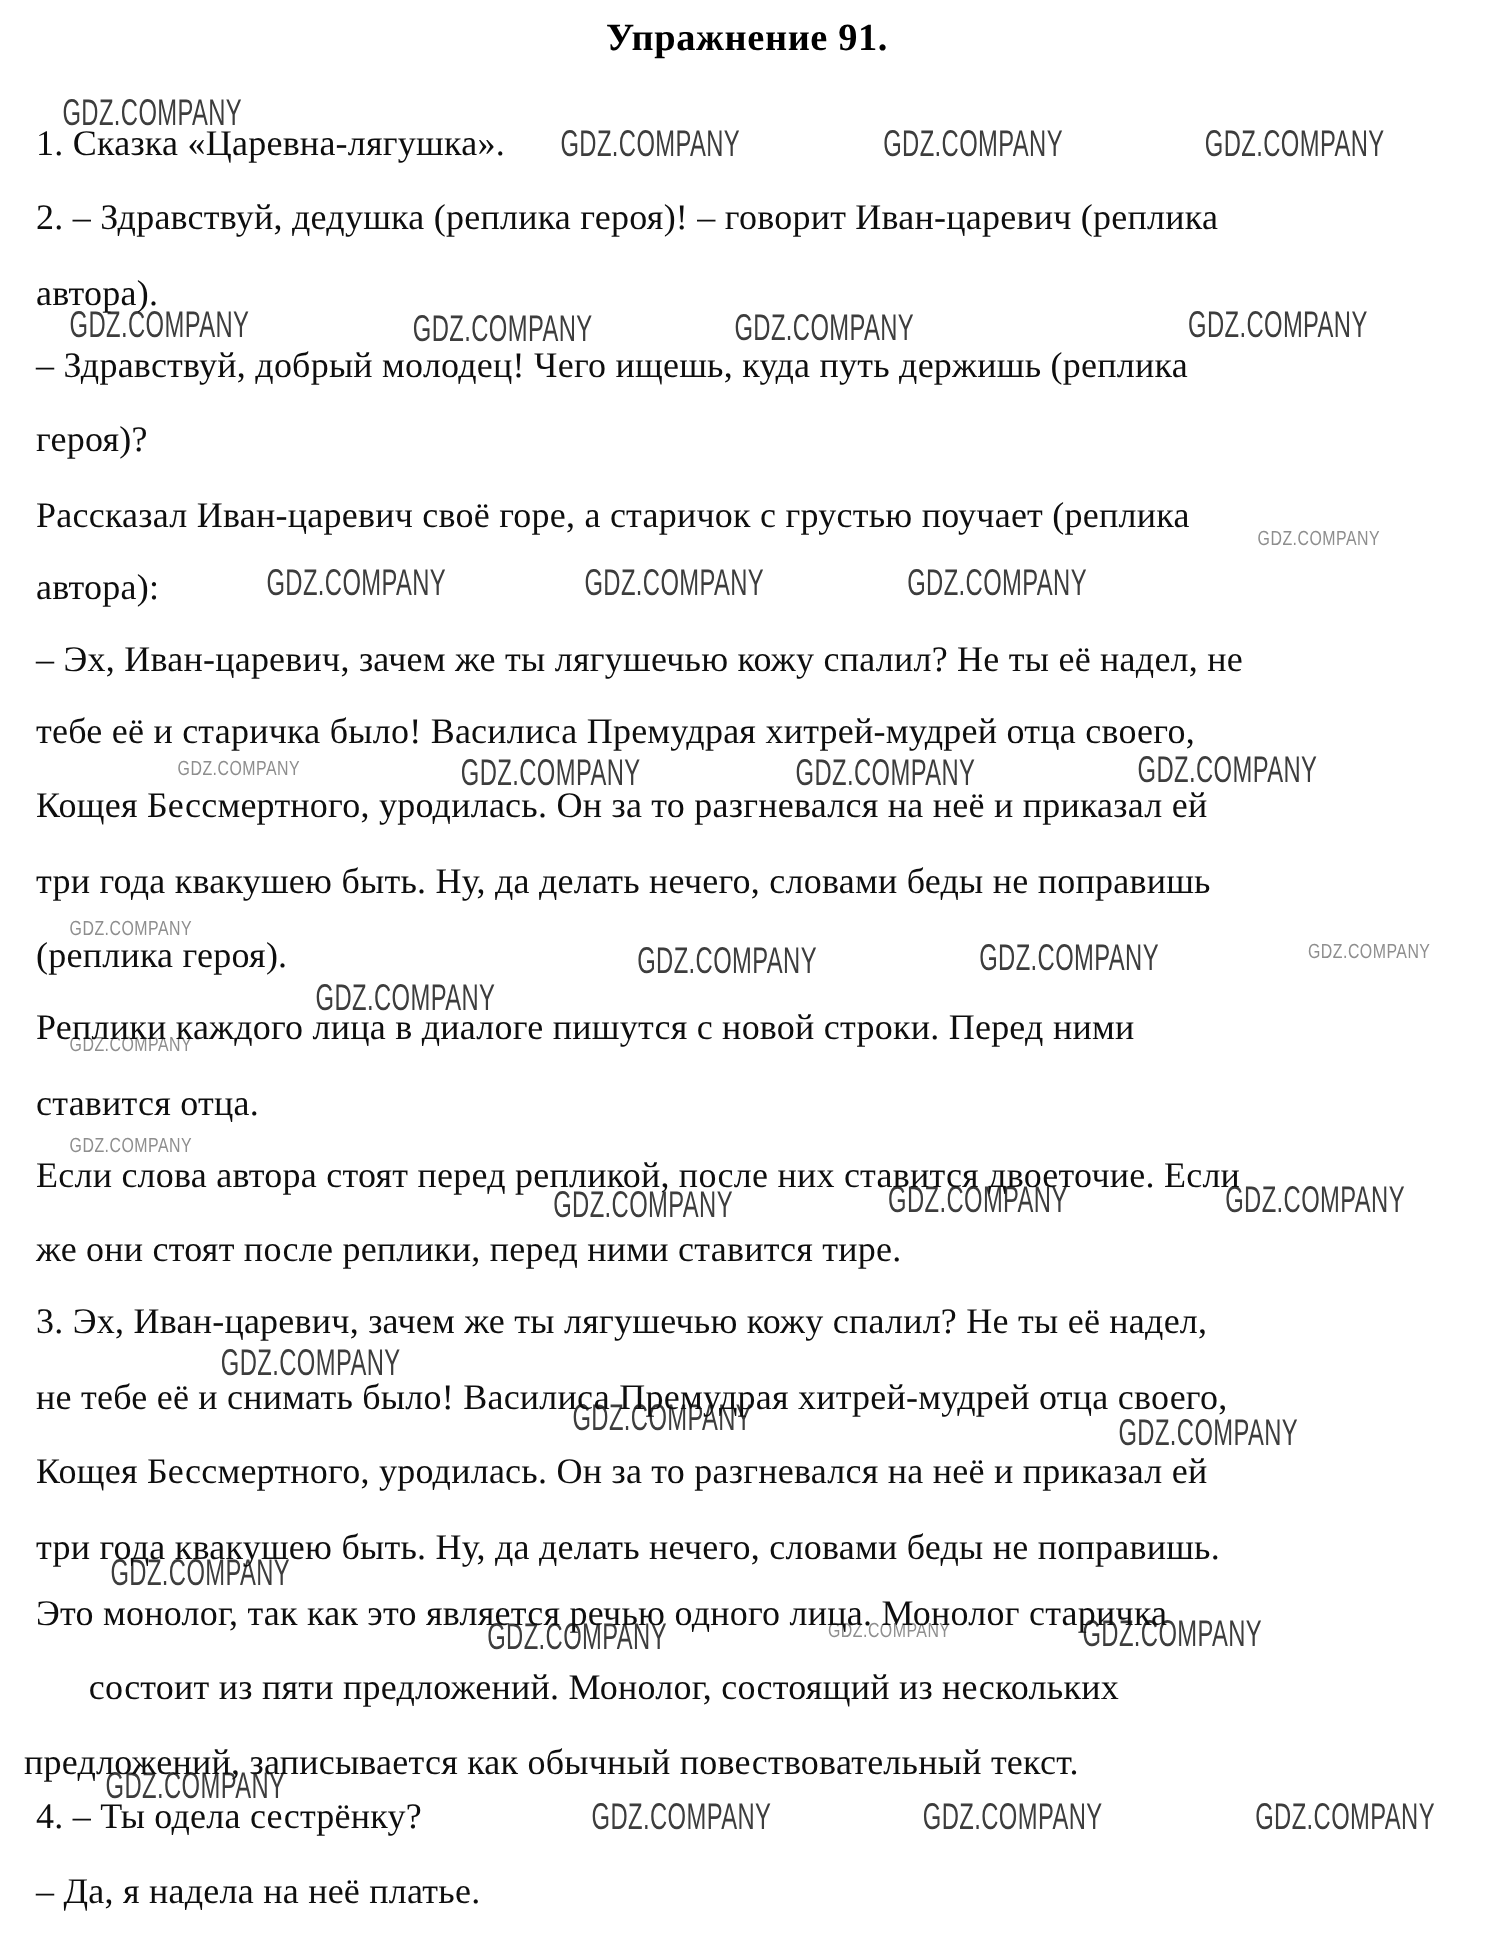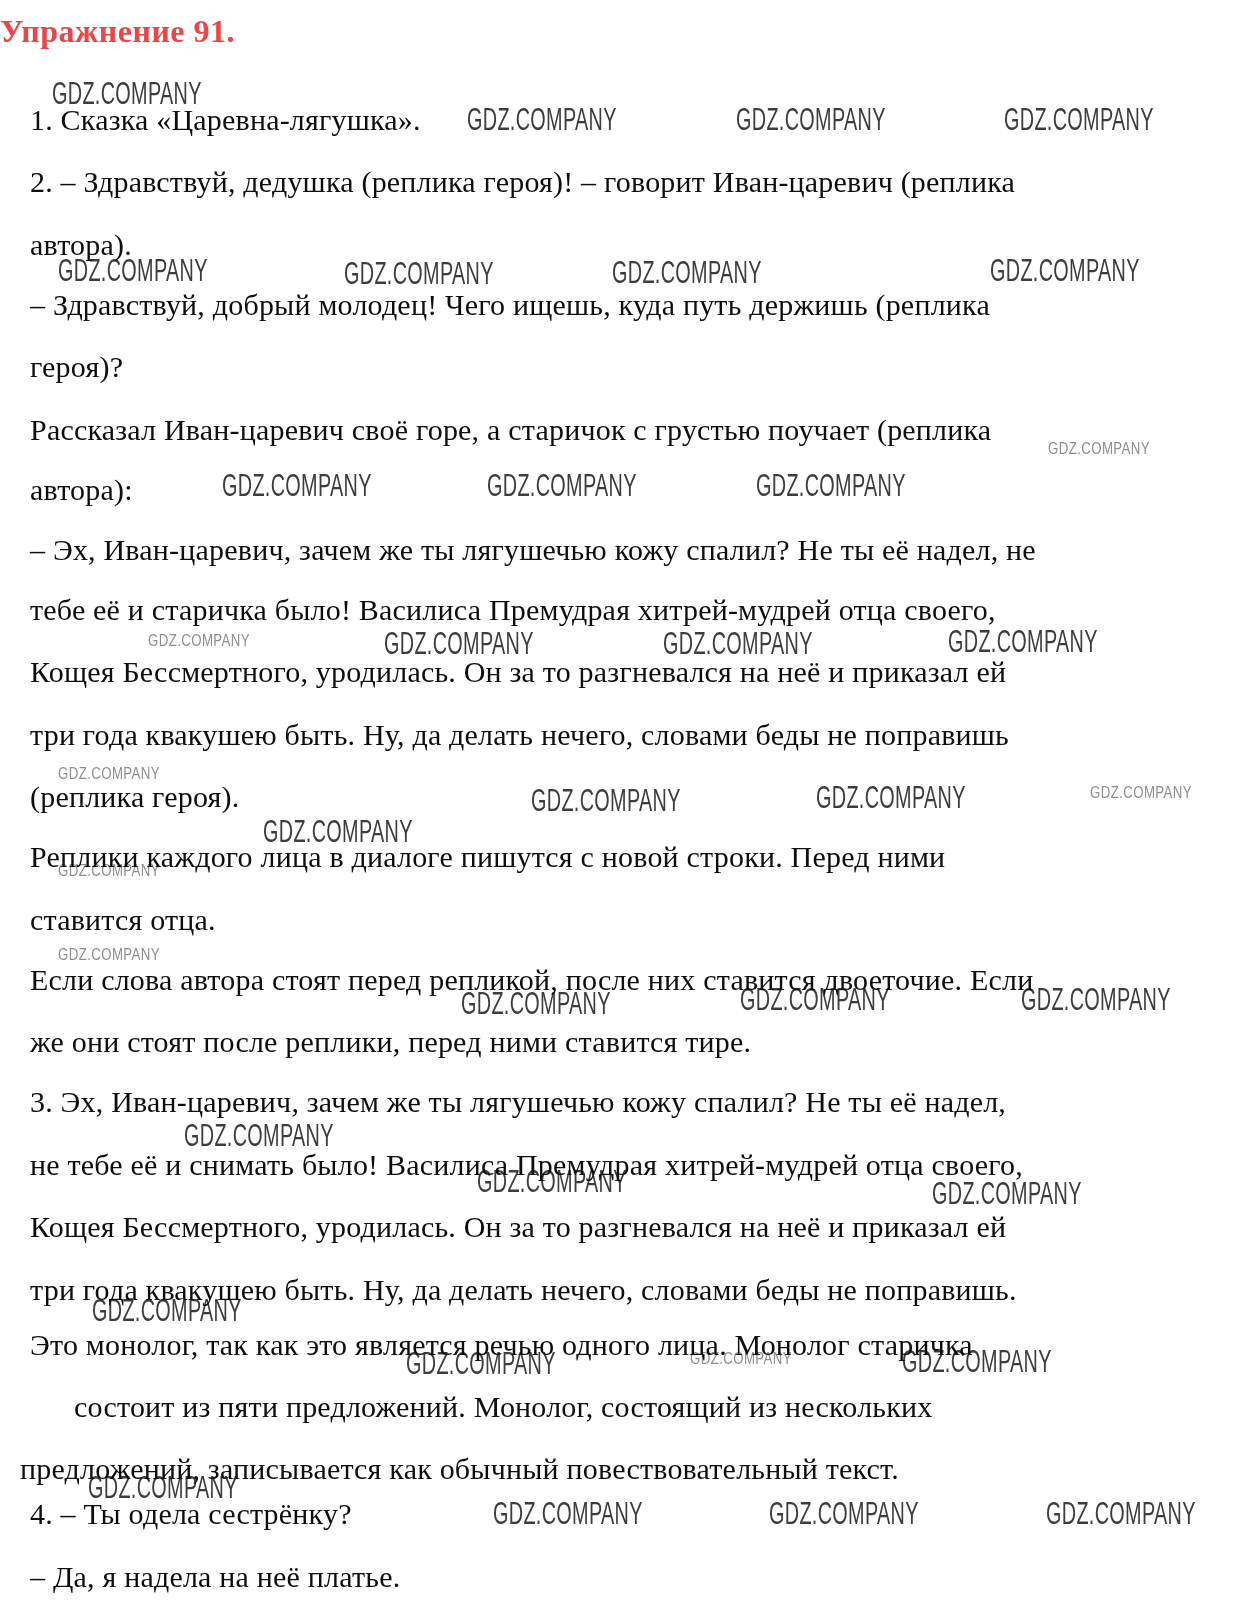--- a/index.html
+++ b/index.html
@@ -13,24 +13,24 @@
     height: 1622px;
     background: #ffffff;
     overflow: hidden;
     font-family: "Liberation Serif", "DejaVu Serif", serif;
   }
   .doc-title {
     position: absolute;
     top: 13px;
     left: 0;
     width: 100%;
-    text-align: left;
+    text-align: center;
     font-size: 32px;
     font-weight: bold;
-    color: #ef4444;
+    color: #000000;
     letter-spacing: 0.5px;
   }
   .text-line {
     position: absolute;
     font-size: 30px;
     line-height: 34px;
     color: #0e0e0e;
     white-space: nowrap;
     letter-spacing: 0.2px;
   }

